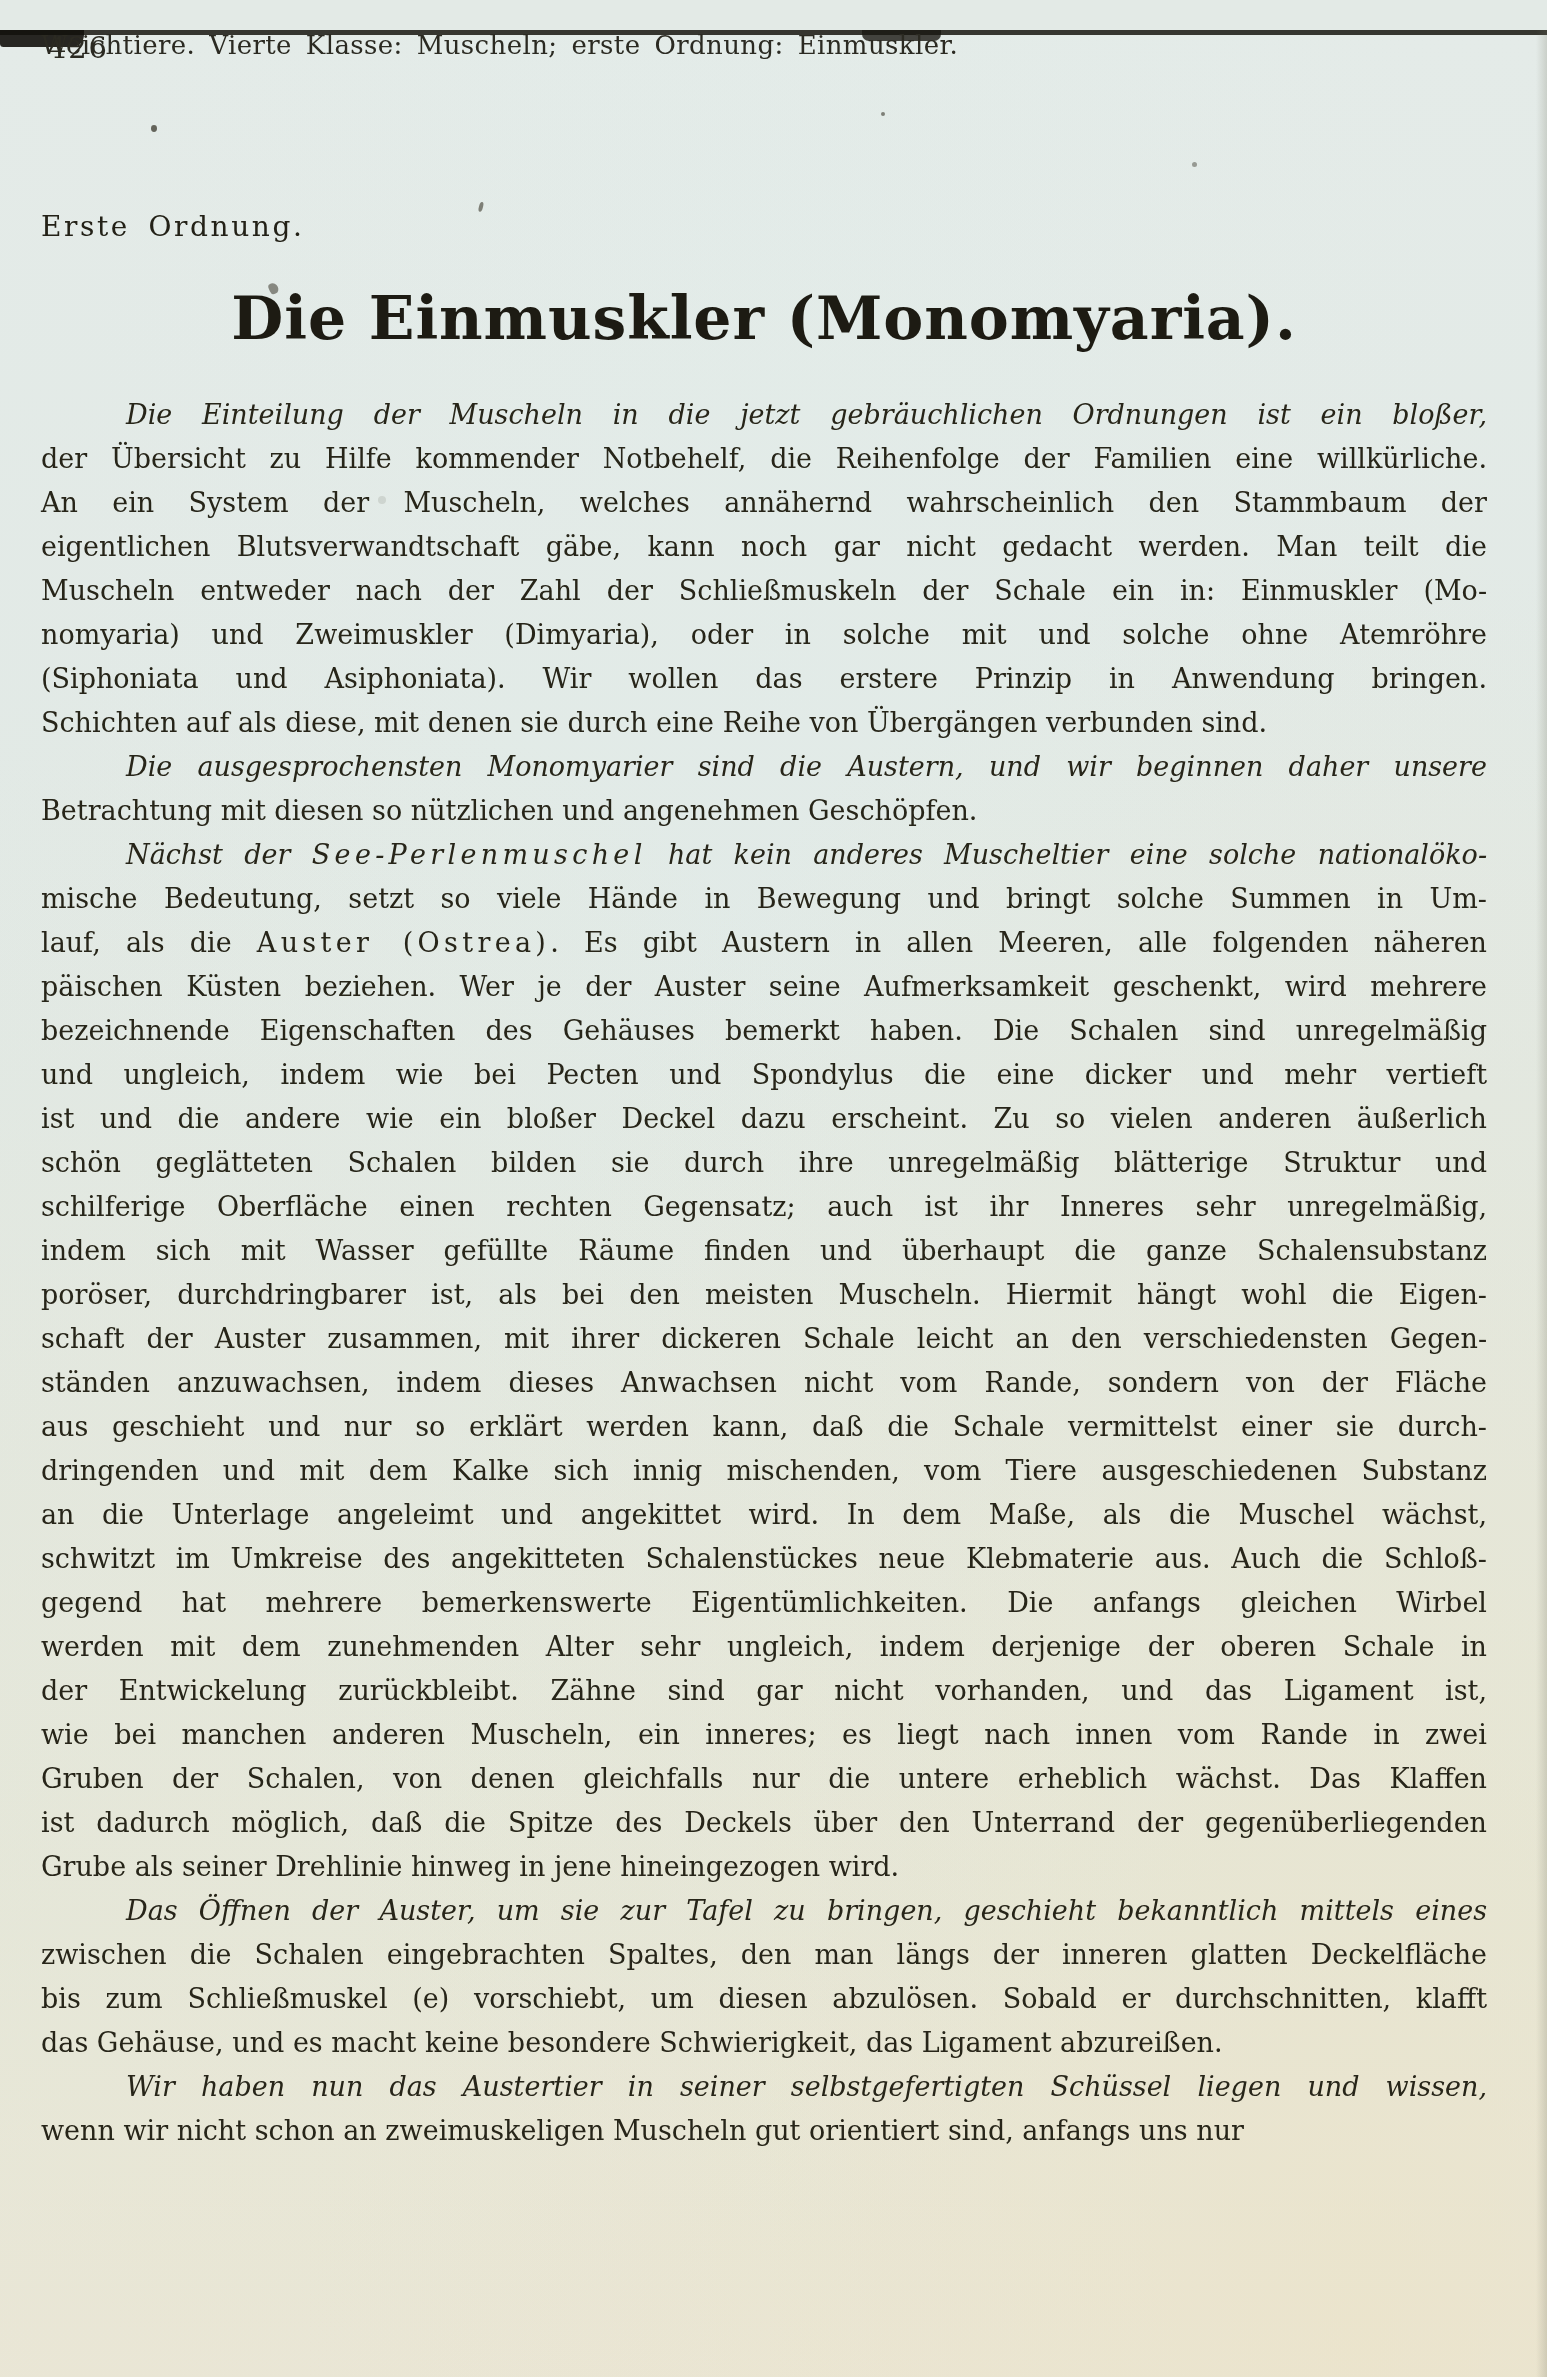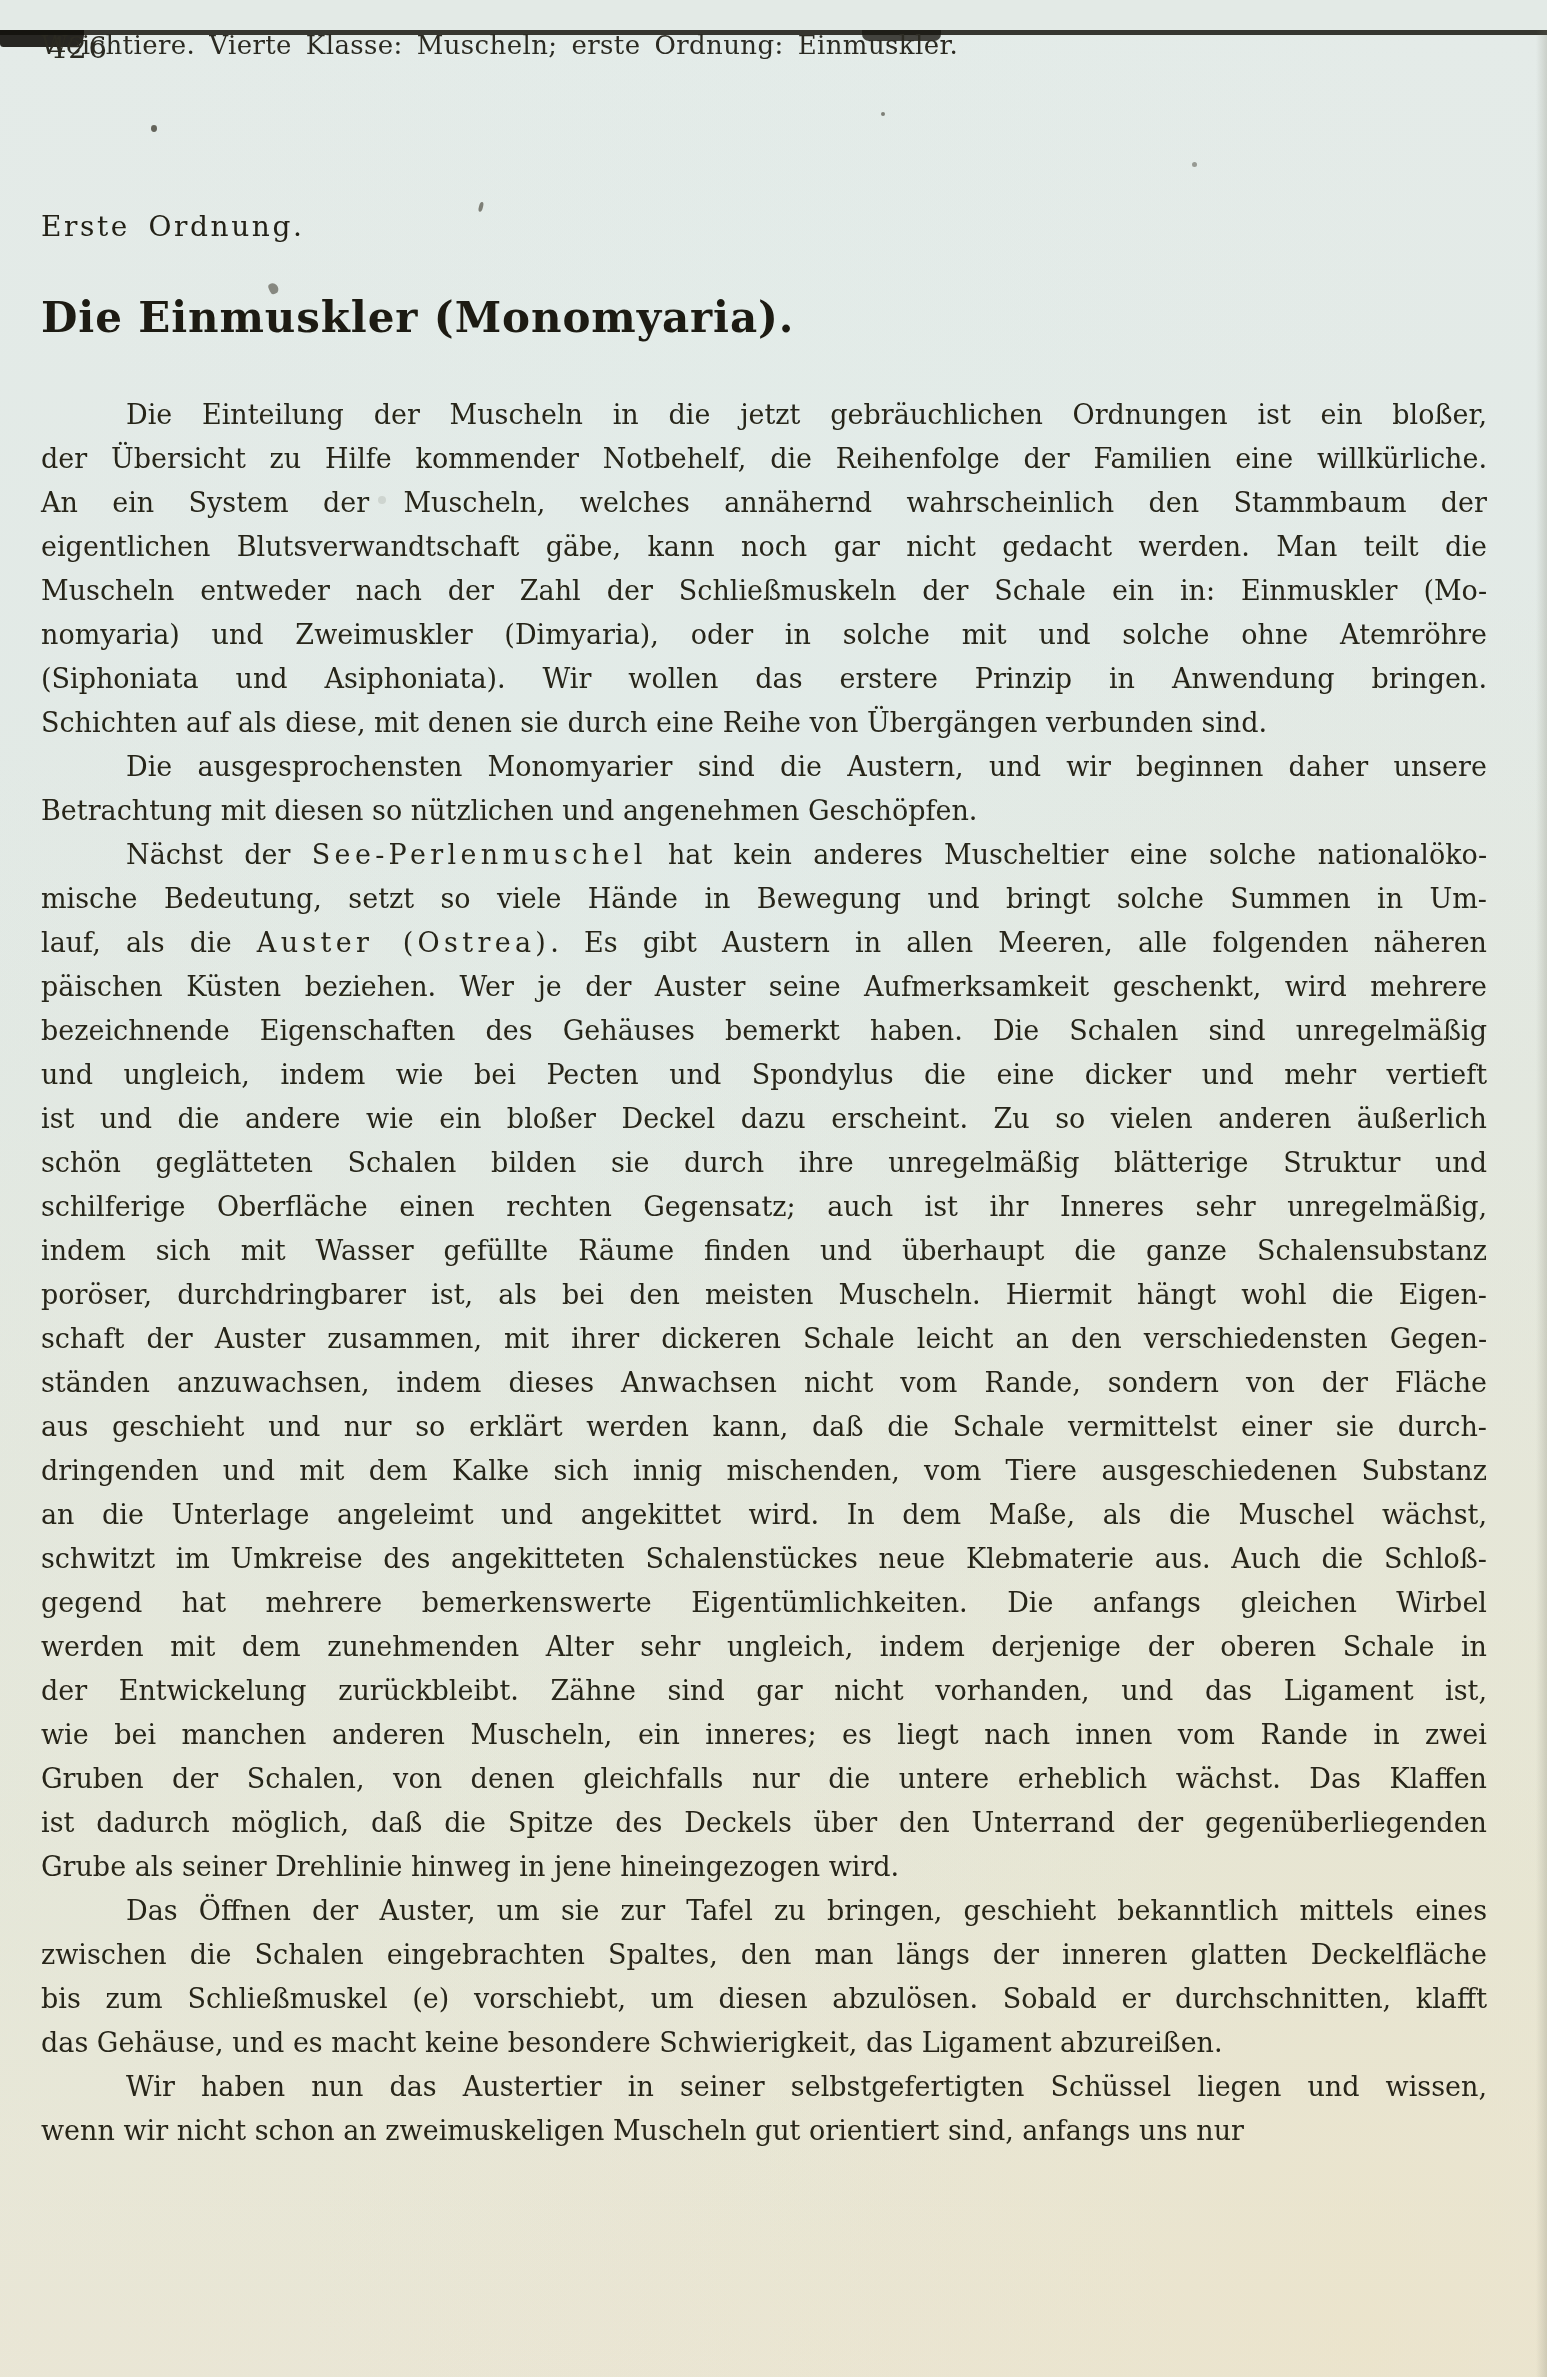--- a/index.html
+++ b/index.html
@@ -33,27 +33,27 @@
   .s6{left:378px;top:466px;width:8px;height:8px;opacity:.12;border-radius:50%;}
 
   
   .header-row{position:relative;margin:30px 0 0 41px;width:1446px;height:42px;}
   .page-num{position:absolute;left:7px;top:1px;font-size:29px;letter-spacing:1.8px;color:#2b2a22;}
   .running-header{display:block;text-align:left;font-size:26px;word-spacing:5.3px;letter-spacing:0.4px;color:#2b2a22;}
 
   
   .kicker{margin:128px 0 0 41px;width:1446px;text-align:left;
     font-size:28px;line-height:53px;letter-spacing:2.6px;word-spacing:7px;color:#232117;}
-  .title{margin:30px 0 0 41px;width:1446px;text-align:left;
-    font-size:42px;line-height:70px;font-weight:bold;letter-spacing:0.9px;color:#1d1b13;}
+  .title{margin:30px 0 0 41px;width:1446px;text-align:center;
+    font-size:60px;line-height:70px;font-weight:bold;letter-spacing:0.9px;color:#1d1b13;}
 
   
   .text-block{margin:40px 0 0 41px;width:1446px;font-size:27px;line-height:44px;color:#272519;}
   .line{text-align:justify;text-align-last:justify;white-space:normal;}
-  .line.first{text-indent:85px;}
+  .line.first{text-indent:85px;font-style:italic;}
   .line.lastline{text-align-last:left;}
   .sperr{letter-spacing:0.16em;}
 </style>
 </head>
 <body>
 
 <div class="page">
 
   <div class="top-strip"></div>
   <div class="corner-blob-left"></div>

